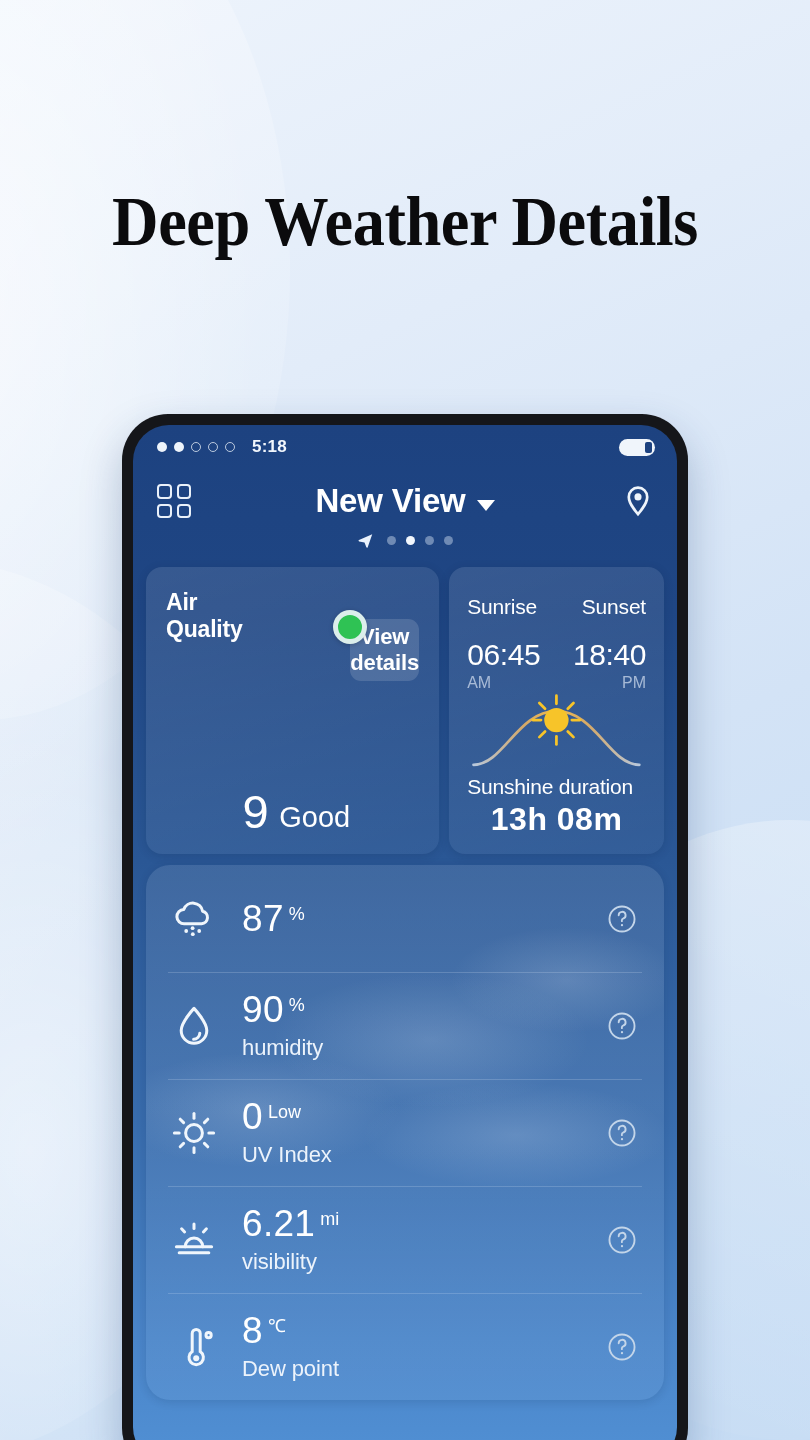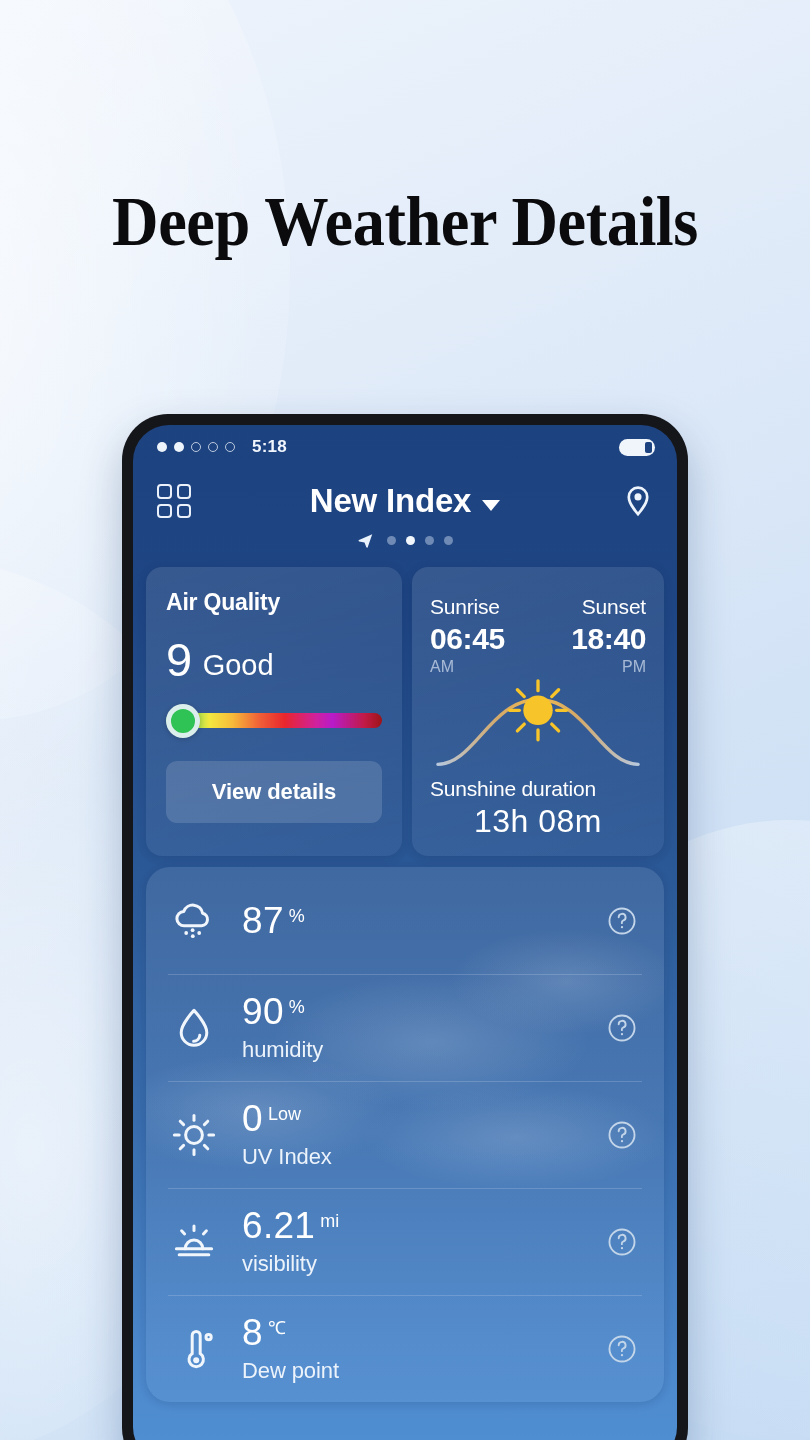--- a/index.html
+++ b/index.html
@@ -172,21 +172,20 @@
   }
   .card {
     border-radius:16px;
     background:linear-gradient(160deg, rgba(255,255,255,0.11), rgba(255,255,255,0.045));
     box-shadow:0 2px 10px rgba(10,30,60,0.16);
   }
   .card-aq {
     flex:1;
     padding:22px 20px 20px 20px;
     display:flex;
-    flex-direction:column;
   }
   .aq-title {
     color:#ffffff;
     font-size:23px;
     font-weight:bold;
     letter-spacing:-0.2px;
   }
   .aq-value-row {
     display:flex;
     align-items:flex-end;
@@ -263,23 +262,23 @@
   .sun-col { display:flex; flex-direction:column; }
   .sun-col.right { align-items:flex-end; }
   .sun-cap {
     color:#ffffff;
     font-size:21px;
     letter-spacing:-0.2px;
   }
   .sun-time {
     color:#ffffff;
     font-size:30px;
-    font-weight:bold;
+    font-weight:normal;
     letter-spacing:-0.4px;
-    margin-top:3px;
+    margin-top:19px;
   }
   .sun-mer {
     color:rgba(226,236,249,0.66);
     font-size:16px;
     margin-top:2px;
   }
   .sun-arc-wrap {
     flex:1;
     position:relative;
     margin-top:-2px;
@@ -289,21 +288,21 @@
     text-align:left;
     color:#ffffff;
     font-size:21px;
     font-weight:normal;
     letter-spacing:-0.2px;
   }
   .sun-dur-value {
     text-align:center;
     color:#ffffff;
     font-size:32px;
-    font-weight:400;
+    font-weight:700;
     letter-spacing:0.5px;
     margin-top:2px;
   }
 
   
   .details-card {
     margin:11px 13px 0 13px;
     border-radius:24px;
     overflow:hidden;
     position:relative;
@@ -397,21 +396,21 @@
     </div>
 
     <div class="app-header">
       <div class="grid-icon">
         <span></span>
         <span></span>
         <span></span>
         <span></span>
       </div>
       <div class="city-wrap">
-        <span class="city-name">New Index</span><span class="caret"></span>
+        <span class="city-name">New View</span><span class="caret"></span>
       </div>
       <div class="hdr-spacer"></div>
       <span class="pin-icon">
         <svg viewBox="0 0 24 24" width="34" height="34" fill="none" stroke="#eef4fb" stroke-width="1.9">
           <path d="M12 2.6c-3.6 0-6.5 2.9-6.5 6.5 0 4.8 6.5 12.2 6.5 12.2s6.5-7.4 6.5-12.2c0-3.6-2.9-6.5-6.5-6.5z"></path>
           <circle cx="12" cy="9.1" r="2.5" fill="#eef4fb" stroke="none"></circle>
         </svg>
       </span>
     </div>
 

